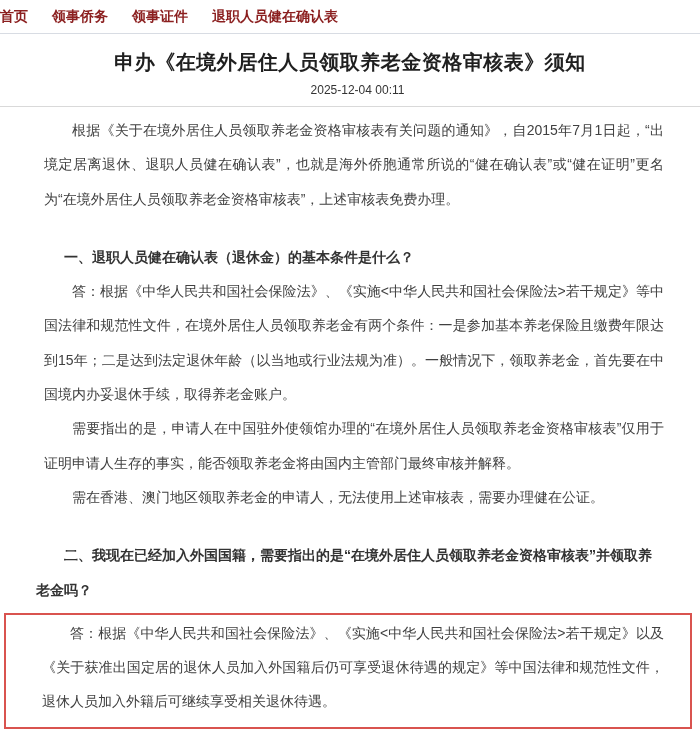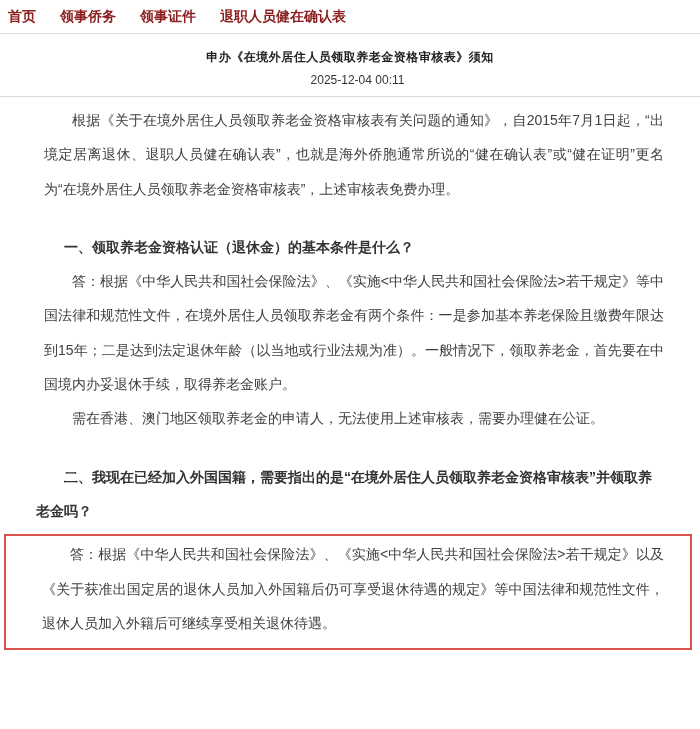--- a/index.html
+++ b/index.html
@@ -8,37 +8,37 @@
     background: #ffffff;
     font-family: "Liberation Sans", "DejaVu Sans", sans-serif;
   }
   body { height: 729px; overflow: hidden; }
 
   
   .topnav {
     display: flex;
     align-items: flex-end;
     gap: 24px;
-    padding: 8px 8px 7px 8px;
+    padding: 8px 8px 7px 0;
     border-bottom: 1px solid #d8dce3;
   }
   .topnav a {
     font-size: 14px;
     font-weight: bold;
     color: #8b1f1f;
     text-decoration: none;
     white-space: nowrap;
     cursor: pointer;
   }
 
   
   .article-title {
     margin-top: 15px;
     text-align: center;
-    font-size: 12px;
+    font-size: 20px;
     font-weight: bold;
     color: #1f1f1f;
     letter-spacing: 0.5px;
   }
   .article-date {
     margin-top: 7px;
     text-align: center;
     font-size: 12px;
     color: #333333;
     padding-left: 15px;
@@ -90,22 +90,23 @@
 </nav>
 
 <h1 class="article-title">申办《在境外居住人员领取养老金资格审核表》须知</h1>
 <div class="article-date">2025-12-04 00:11</div>
 <div class="header-divider"></div>
 
 <main class="content">
 
   <p class="para">根据《关于在境外居住人员领取养老金资格审核表有关问题的通知》，自2015年7月1日起，“出境定居离退休、退职人员健在确认表”，也就是海外侨胞通常所说的“健在确认表”或“健在证明”更名为“在境外居住人员领取养老金资格审核表”，上述审核表免费办理。</p>
 
-  <p class="sec-heading">一、领取养老金资格认证（退休金）的基本条件是什么？</p>
+  <p class="sec-heading">一、退职人员健在确认表（退休金）的基本条件是什么？</p>
   <p class="para">答：根据《中华人民共和国社会保险法》、《实施&lt;中华人民共和国社会保险法&gt;若干规定》等中国法律和规范性文件，在境外居住人员领取养老金有两个条件：一是参加基本养老保险且缴费年限达到15年；二是达到法定退休年龄（以当地或行业法规为准）。一般情况下，领取养老金，首先要在中国境内办妥退休手续，取得养老金账户。</p>
+  <p class="para">需要指出的是，申请人在中国驻外使领馆办理的“在境外居住人员领取养老金资格审核表”仅用于证明申请人生存的事实，能否领取养老金将由国内主管部门最终审核并解释。</p>
   <p class="para">需在香港、澳门地区领取养老金的申请人，无法使用上述审核表，需要办理健在公证。</p>
 
   <p class="sec-heading">二、我现在已经加入外国国籍，需要指出的是“在境外居住人员领取养老金资格审核表”并领取养老金吗？</p>
 
   <div class="highlight-box">
     <p class="para">答：根据《中华人民共和国社会保险法》、《实施&lt;中华人民共和国社会保险法&gt;若干规定》以及《关于获准出国定居的退休人员加入外国籍后仍可享受退休待遇的规定》等中国法律和规范性文件，退休人员加入外籍后可继续享受相关退休待遇。</p>
 
   </div>
 
 </main>

